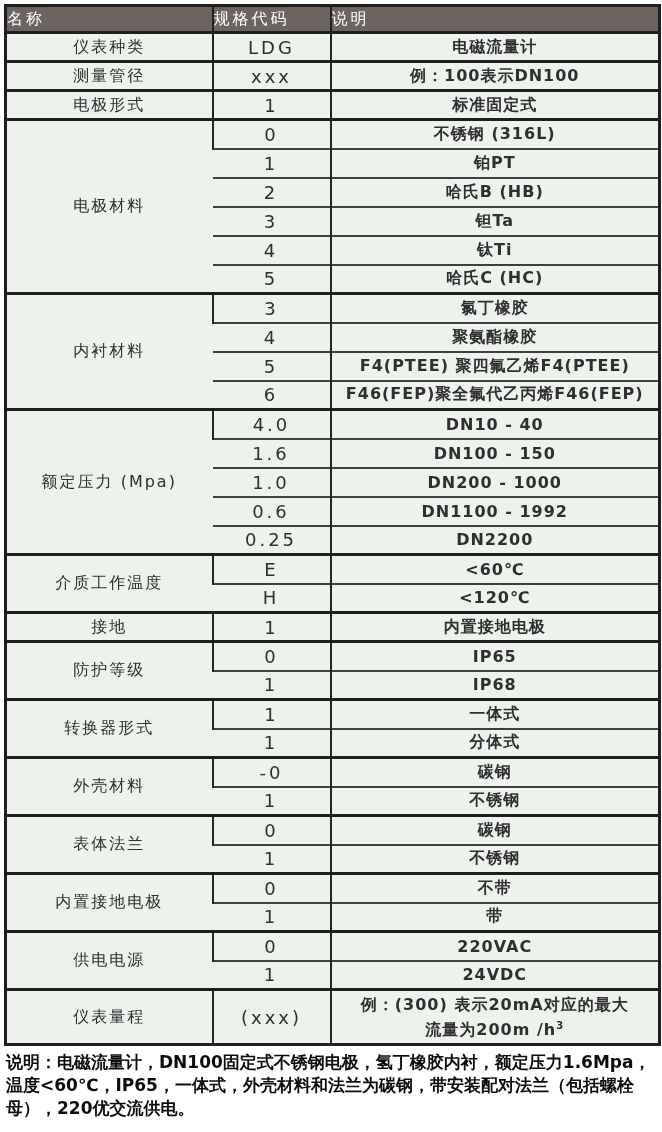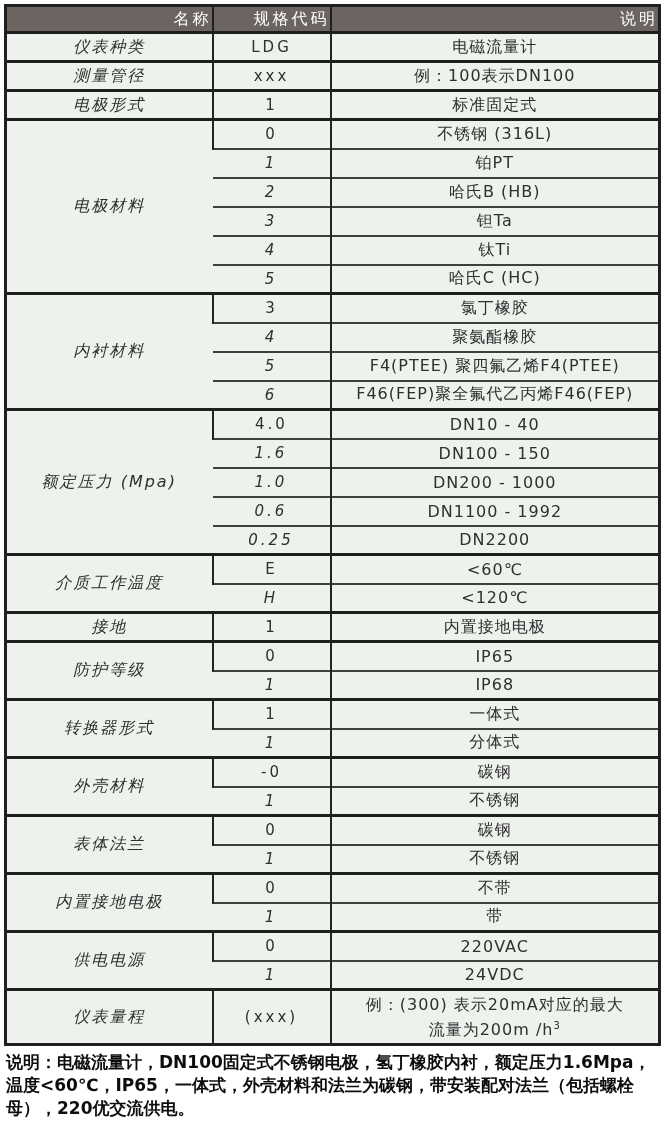--- a/index.html
+++ b/index.html
@@ -26,40 +26,40 @@
   th {
     background: #6b6460;
     color: #ffffff;
     font-size: 16px;
     font-weight: 400;
     letter-spacing: 3px;
     height: 27px;
     padding: 0;
     border-left: 2px solid #1f1f1f;
     border-bottom: 3px solid #1f1f1f;
-    text-align: right;
+    text-align: left;
   }
   th:first-child { border-left: none; }
 
   td {
     height: 29px;
     padding: 0 4px;
     text-align: center;
     vertical-align: middle;
     font-size: 16px;
     color: #2f2f2f;
     border-top: 2px solid #3f3f3f;
     border-left: 2px solid #242424;
   }
-  td:first-child { border-left: none; font-style: italic; }
+  td:first-child { border-left: none; }
   tr.group-start td { border-top: 3px solid #1f1f1f; }
 
   td.name-cell { letter-spacing: 2px; }
-  td.code-cell { letter-spacing: 3px; font-size: 15px; }
-  td.desc-cell { letter-spacing: 1px; }
+  td.code-cell { letter-spacing: 3px; font-size: 18px; }
+  td.desc-cell { letter-spacing: 1px; font-weight: bold; }
 
   tr.tall td { height: 55px; }
   tr.tall td.desc-cell div { line-height: 25px; }
   sup { font-size: 10px; line-height: 0; }
 
   .footer {
     padding: 5px 2px 0 2px;
     font-weight: 700;
     color: #0d0d0d;
     font-size: 17px;

